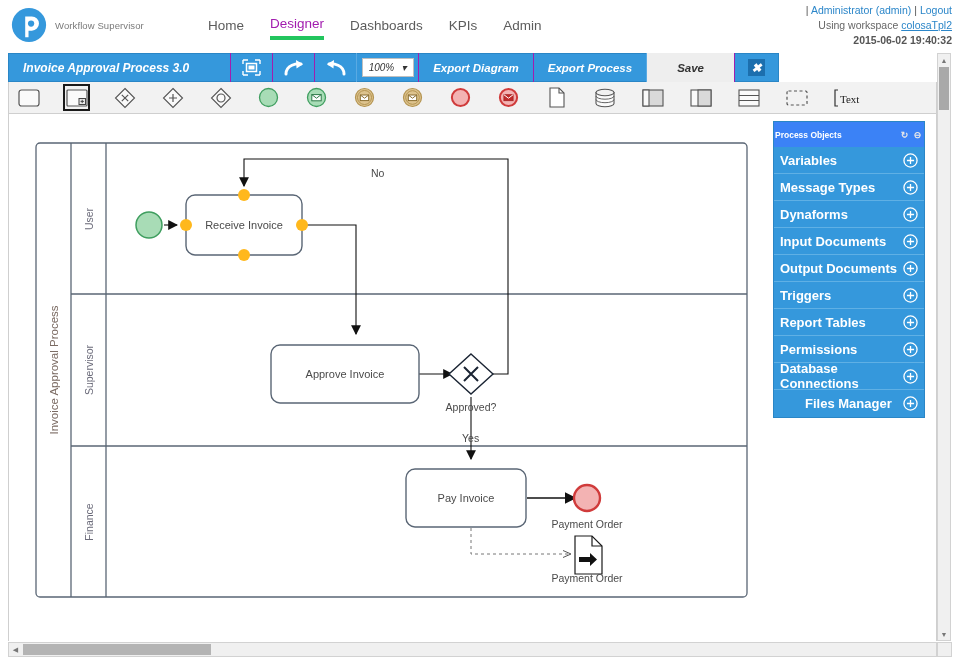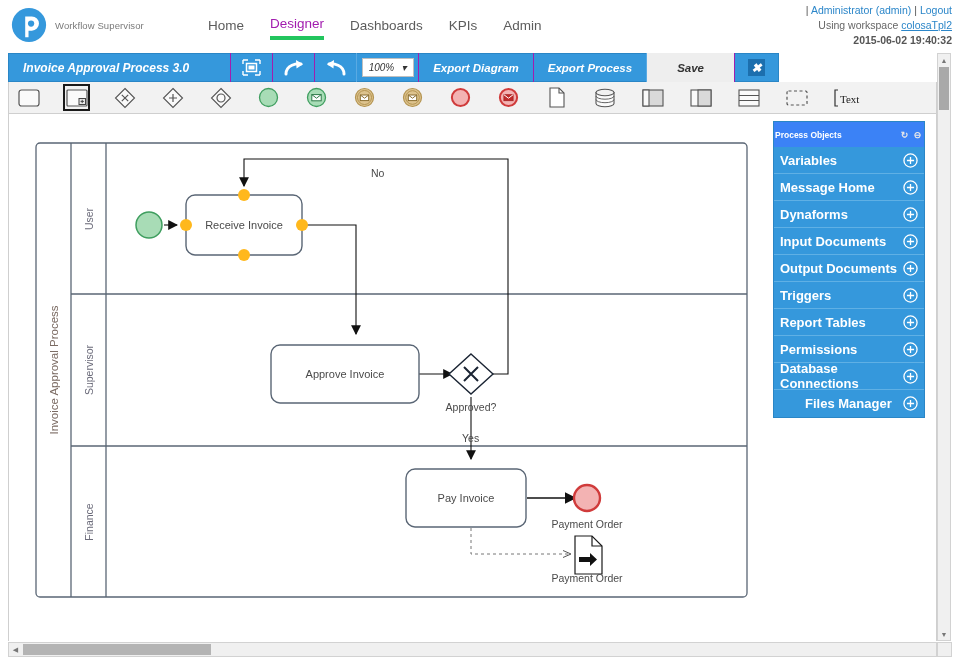--- a/index.html
+++ b/index.html
@@ -374,21 +374,21 @@
       </div>
 
       <div class="po-row">
         <span class="po-label">Variables</span>
         <svg class="po-plus" viewBox="0 0 16 16">
             <circle cx="8" cy="8" r="7" fill="none" stroke="#fff" stroke-width="1.4"></circle>
             <path d="M8 4.2 v7.6 M4.2 8 h7.6" stroke="#fff" stroke-width="1.4"></path>
           </svg>
       </div>
       <div class="po-row">
-        <span class="po-label">Message Home</span>
+        <span class="po-label">Message Types</span>
         <svg class="po-plus" viewBox="0 0 16 16">
             <circle cx="8" cy="8" r="7" fill="none" stroke="#fff" stroke-width="1.4"></circle>
             <path d="M8 4.2 v7.6 M4.2 8 h7.6" stroke="#fff" stroke-width="1.4"></path>
           </svg>
       </div>
       <div class="po-row">
         <span class="po-label">Dynaforms</span>
         <svg class="po-plus" viewBox="0 0 16 16">
             <circle cx="8" cy="8" r="7" fill="none" stroke="#fff" stroke-width="1.4"></circle>
             <path d="M8 4.2 v7.6 M4.2 8 h7.6" stroke="#fff" stroke-width="1.4"></path>

